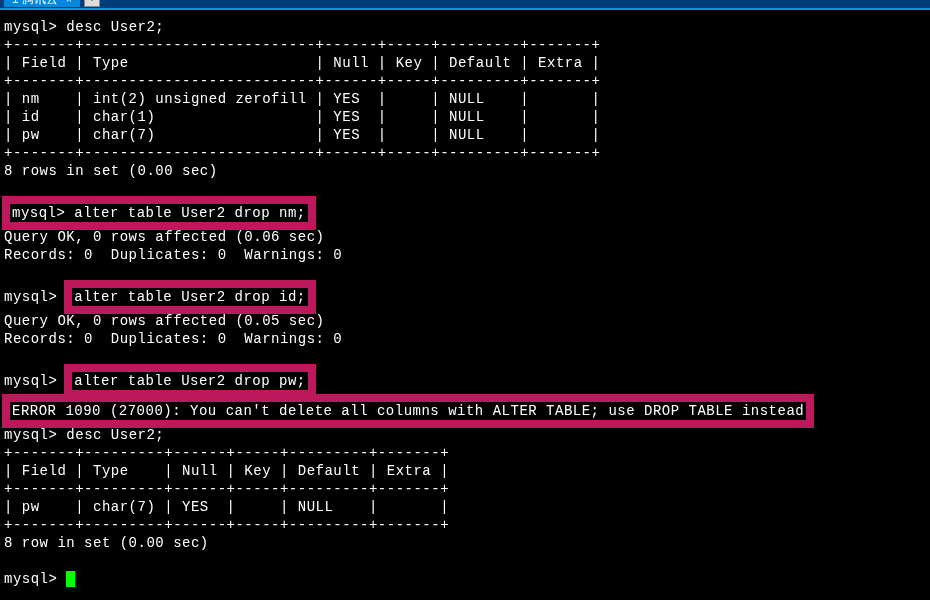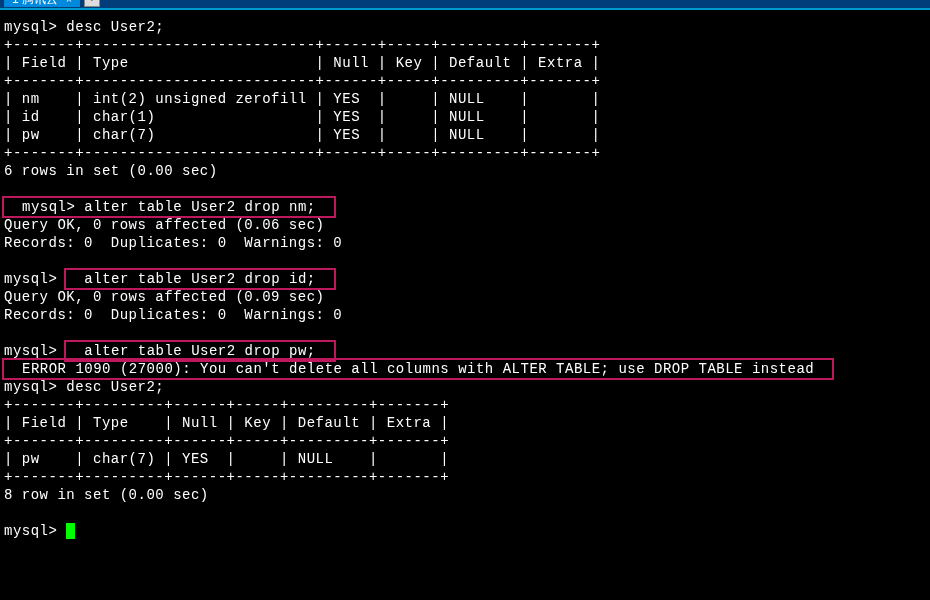--- a/index.html
+++ b/index.html
@@ -49,23 +49,23 @@
       font-size: 12px;
       margin-top: -10px;
     }
     .terminal {
       padding: 8px 4px;
       line-height: 18px;
       white-space: pre;
       letter-spacing: 0.5px;
     }
     .highlight-box {
-      border: 2px solid #be185d;
+      border: 8px solid #be185d;
       display: inline-block;
-      padding: 0 18px;
+      padding: 0 2px;
       margin: -2px;
     }
     .cursor {
       background: #00ff00;
       color: #00ff00;
       display: inline-block;
       width: 9px;
       height: 16px;
       vertical-align: text-bottom;
     }
@@ -82,28 +82,28 @@
 </div>
 
 <div class="terminal"><span>mysql&gt;</span> <span>desc User2;</span>
 <span>+-------+--------------------------+------+-----+---------+-------+</span>
 <span>| Field | Type                     | Null | Key | Default | Extra |</span>
 <span>+-------+--------------------------+------+-----+---------+-------+</span>
 <span>| nm    | int(2) unsigned zerofill | YES  |     | NULL    |       |</span>
 <span>| id    | char(1)                  | YES  |     | NULL    |       |</span>
 <span>| pw    | char(7)                  | YES  |     | NULL    |       |</span>
 <span>+-------+--------------------------+------+-----+---------+-------+</span>
-<span>6 rows in set (0.00 sec)</span>
+<span>8 rows in set (0.00 sec)</span>
 
 <span class="highlight-box"><span>mysql&gt;</span> <span>alter table User2 drop nm;</span></span>
 <span>Query OK, 0 rows affected (0.06 sec)</span>
 <span>Records: 0  Duplicates: 0  Warnings: 0</span>
 
 <span>mysql&gt;</span> <span class="highlight-box"><span>alter table User2 drop id;</span></span>
-<span>Query OK, 0 rows affected (0.09 sec)</span>
+<span>Query OK, 0 rows affected (0.05 sec)</span>
 <span>Records: 0  Duplicates: 0  Warnings: 0</span>
 
 <span>mysql&gt;</span> <span class="highlight-box"><span>alter table User2 drop pw;</span></span>
 <span class="highlight-box"><span>ERROR 1090 (27000): You can't delete all columns with ALTER TABLE; use DROP TABLE instead</span></span>
 <span>mysql&gt;</span> <span>desc User2;</span>
 <span>+-------+---------+------+-----+---------+-------+</span>
 <span>| Field | Type    | Null | Key | Default | Extra |</span>
 <span>+-------+---------+------+-----+---------+-------+</span>
 <span>| pw    | char(7) | YES  |     | NULL    |       |</span>
 <span>+-------+---------+------+-----+---------+-------+</span>

